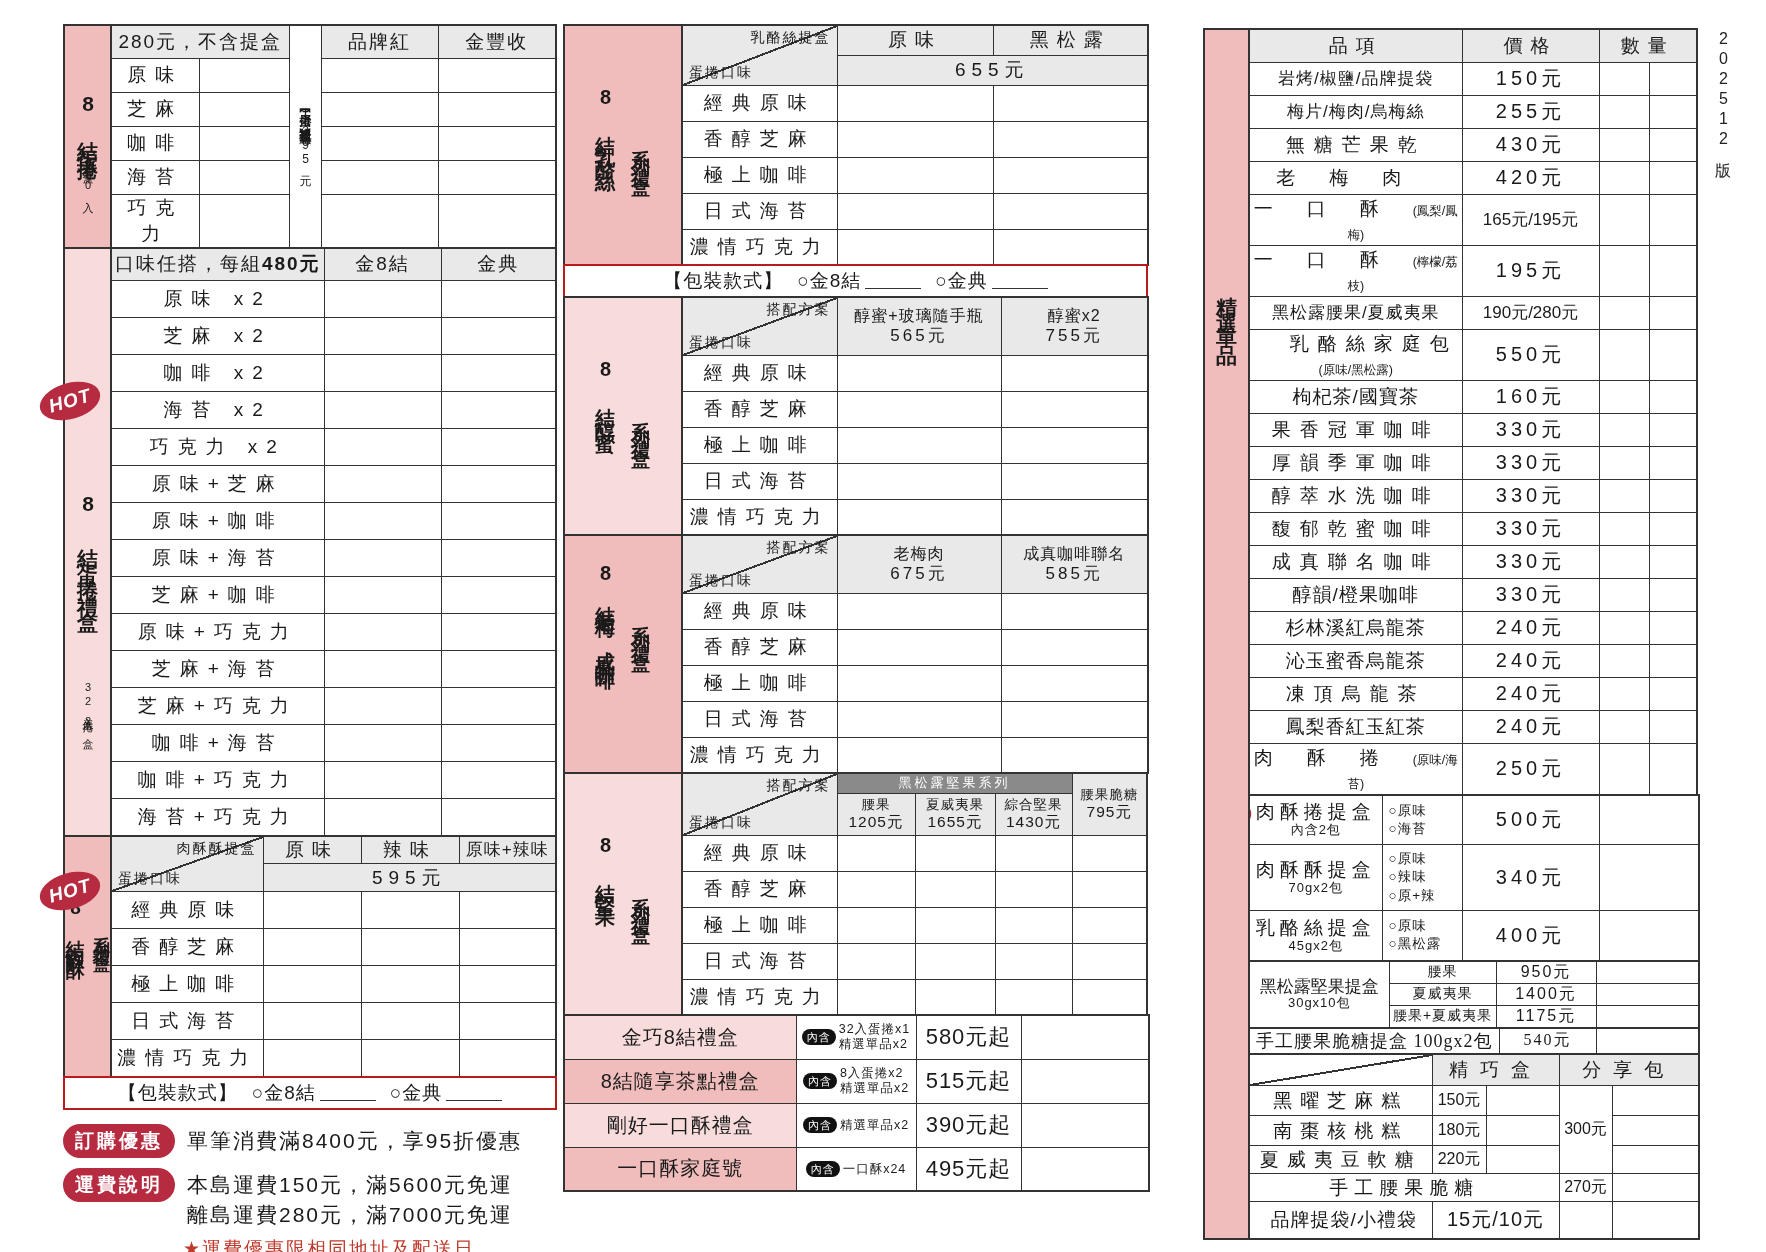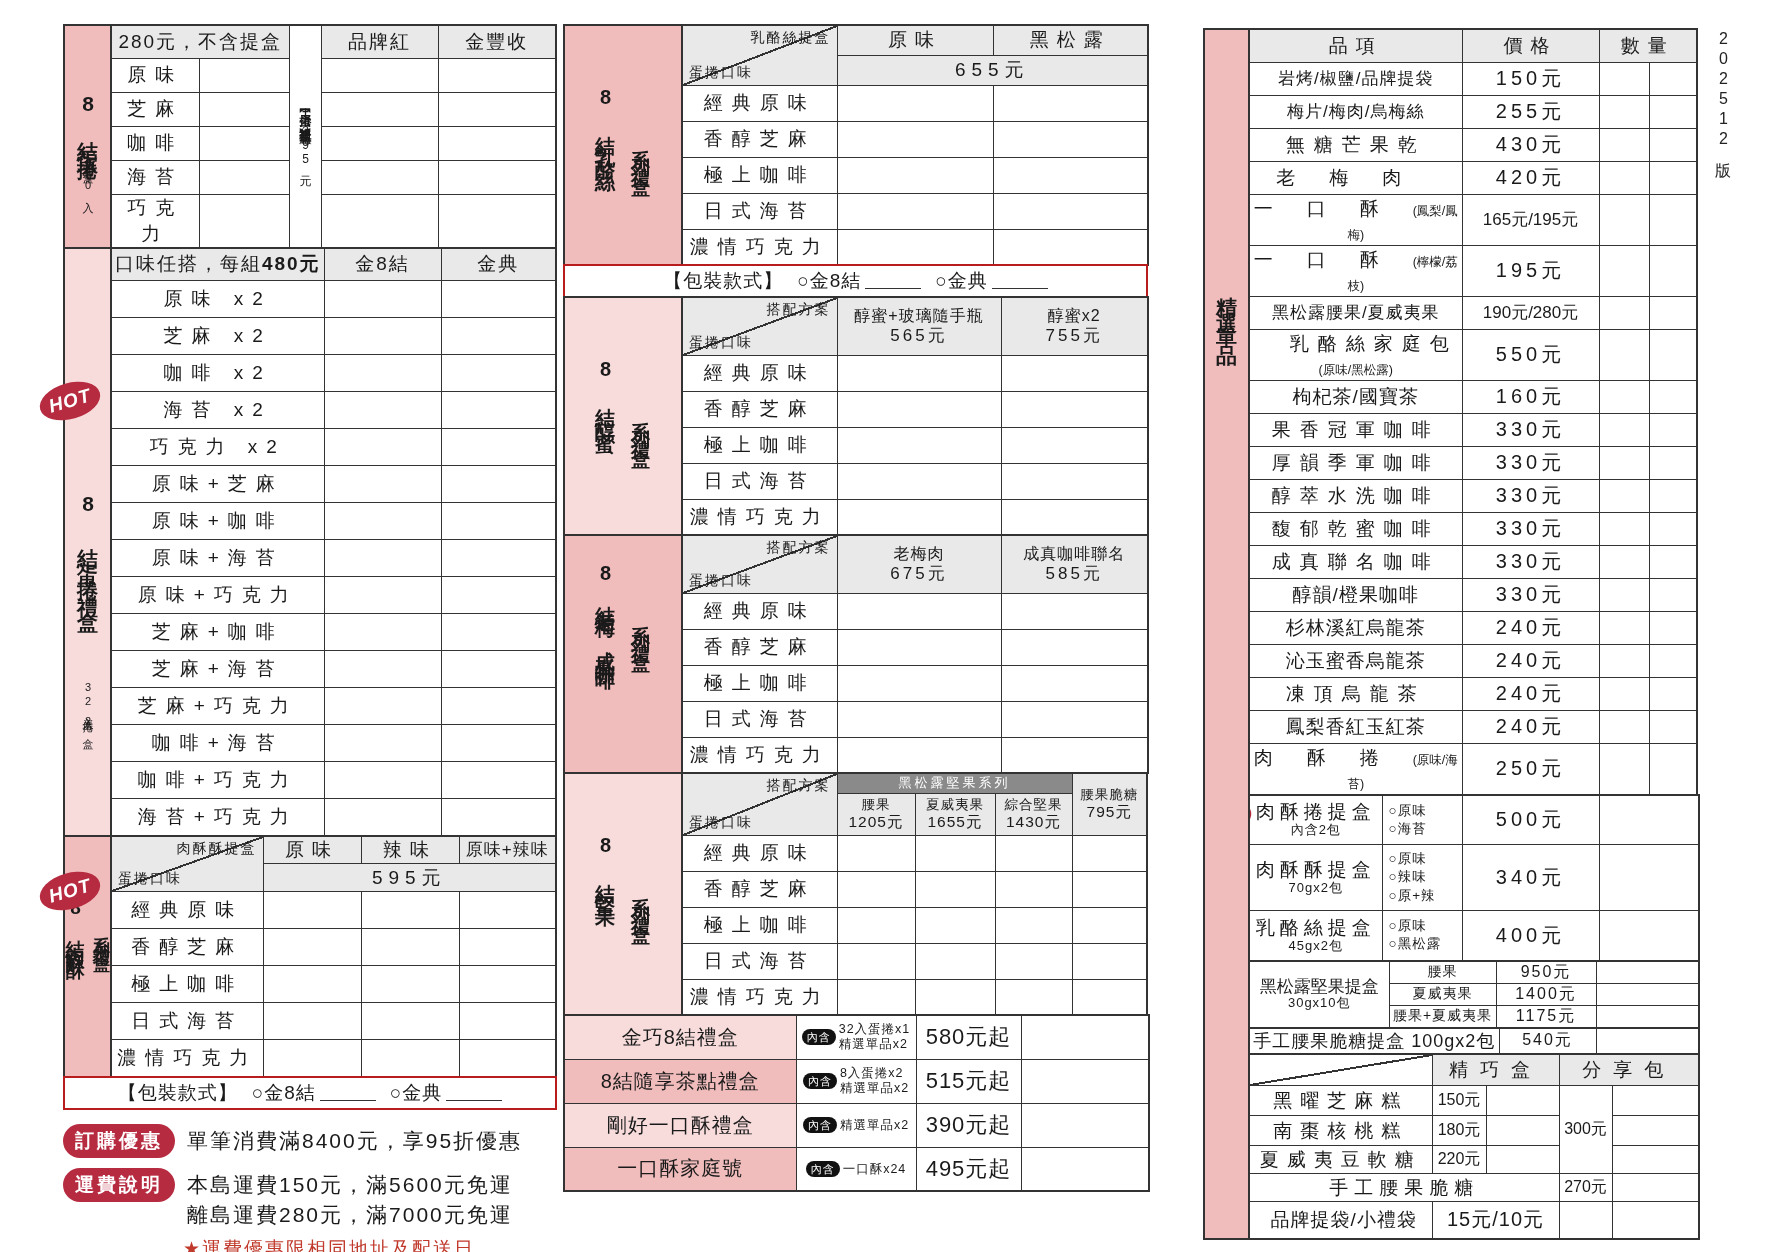--- a/index.html
+++ b/index.html
@@ -198,26 +198,26 @@
               <td class="flavor">原味+咖啡</td>
               <td class="fill"></td>
               <td class="fill"></td>
             </tr>
             <tr style="height: 37px;">
               <td class="flavor">原味+海苔</td>
               <td class="fill"></td>
               <td class="fill"></td>
             </tr>
             <tr style="height: 37px;">
+              <td class="flavor">芝麻+咖啡</td>
+              <td class="fill"></td>
+              <td class="fill"></td>
+            </tr>
+            <tr style="height: 37px;">
               <td class="flavor">原味+巧克力</td>
-              <td class="fill"></td>
-              <td class="fill"></td>
-            </tr>
-            <tr style="height: 37px;">
-              <td class="flavor">芝麻+咖啡</td>
               <td class="fill"></td>
               <td class="fill"></td>
             </tr>
             <tr style="height: 37px;">
               <td class="flavor">芝麻+海苔</td>
               <td class="fill"></td>
               <td class="fill"></td>
             </tr>
             <tr style="height: 37px;">
               <td class="flavor">芝麻+巧克力</td>
@@ -837,21 +837,21 @@
               </tr>
             </tbody>
           </table>
           <table class="otable nomargin" style="width: 450px; margin-left: -2px; margin-top: -2px;">
             <colgroup>
               <col style="width: 250px;">
               <col style="width: 97px;">
               <col style="width: 103px;">
             </colgroup>
             <tbody>
-              <tr style="height: 26px;">
+              <tr style="height: 26px; font-family: Liberation Serif, serif;">
                 <td style="font-size: 18px; letter-spacing: 1px;">手工腰果脆糖提盒 100gx2包</td>
                 <td class="vprice">540元</td>
                 <td class="fill"></td>
               </tr>
             </tbody>
           </table>
           <table class="otable nomargin" style="width: 450px; margin-left: -2px; margin-top: -2px;">
             <colgroup>
               <col style="width: 183px;">
               <col style="width: 54px;">

